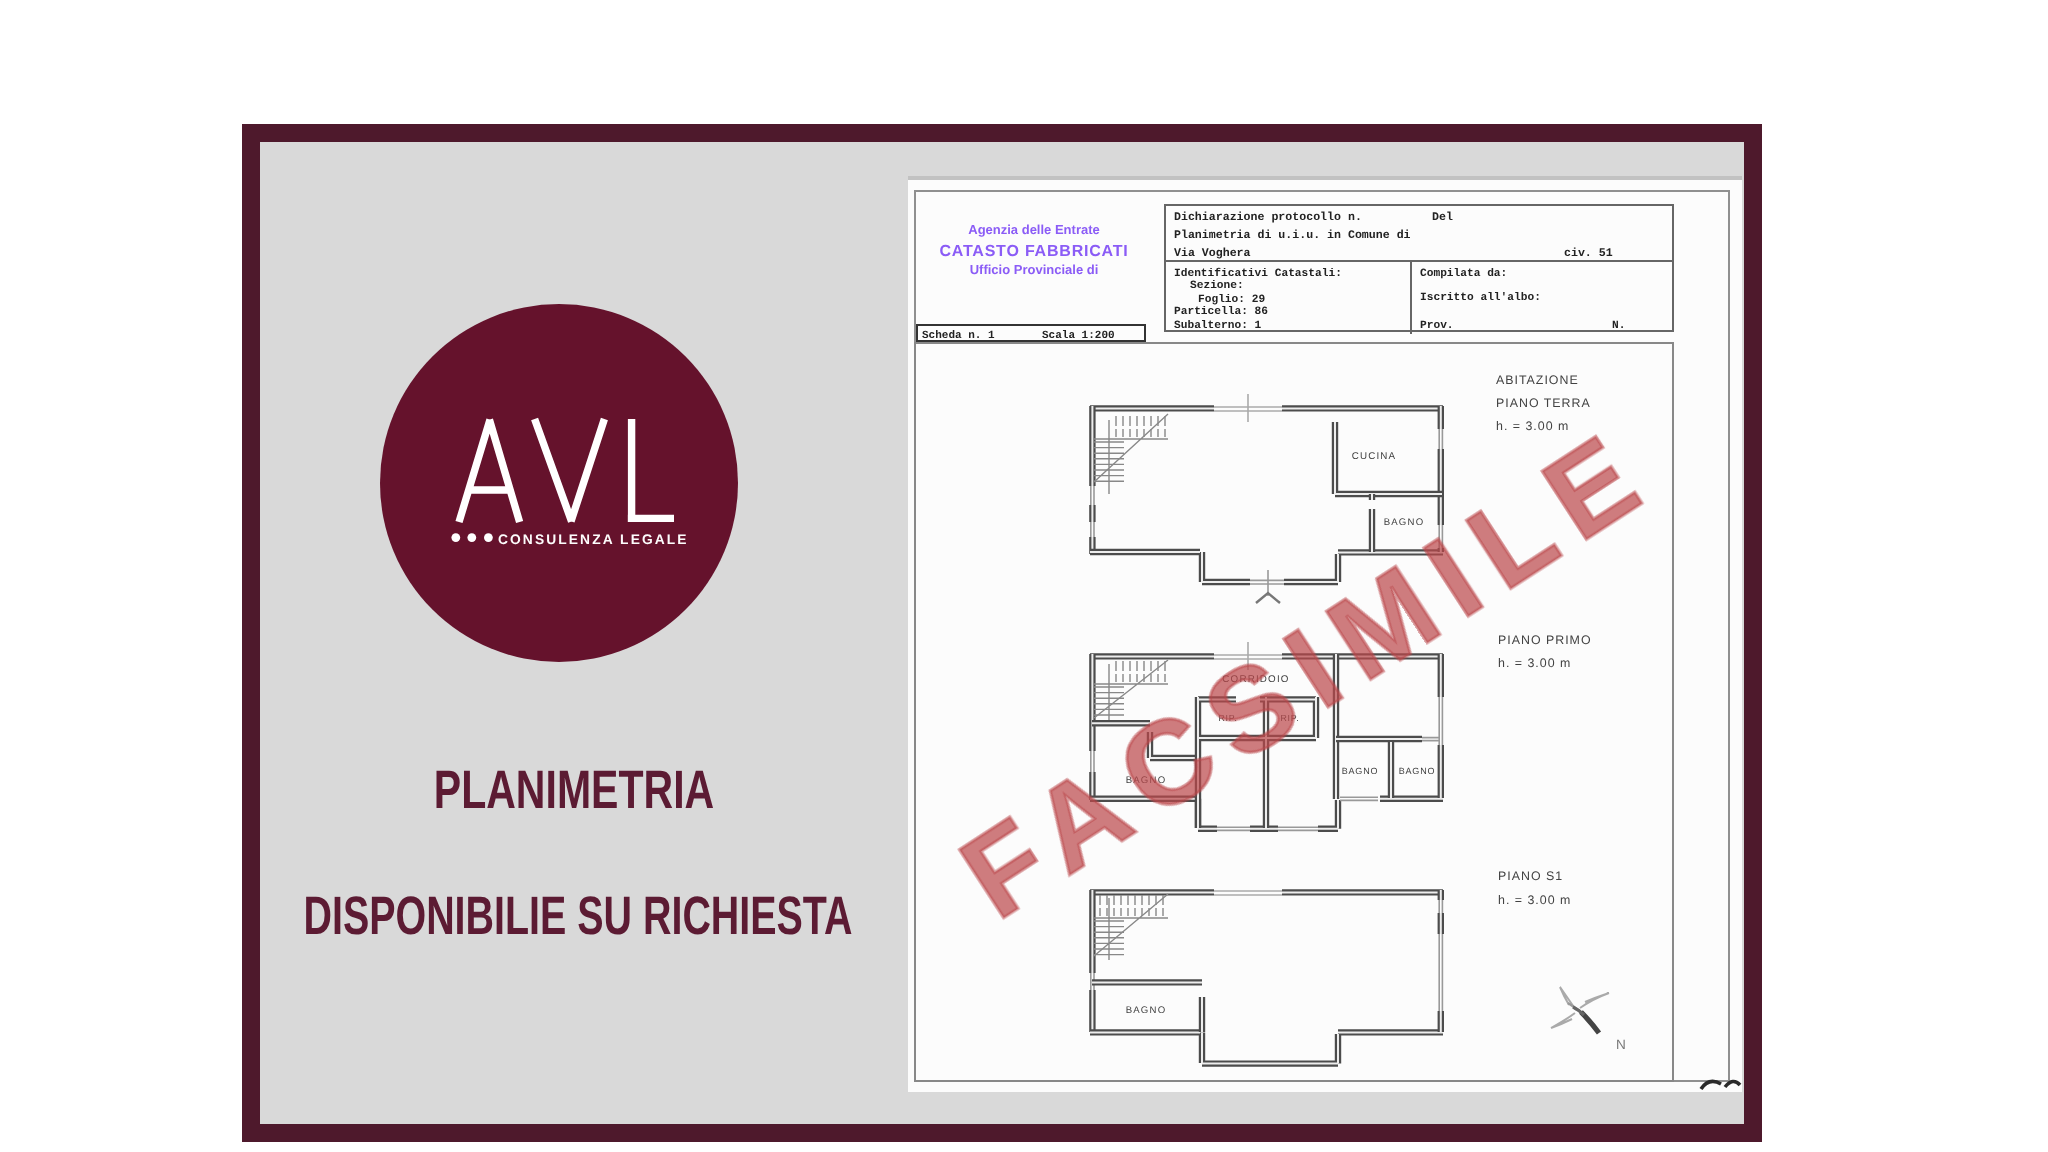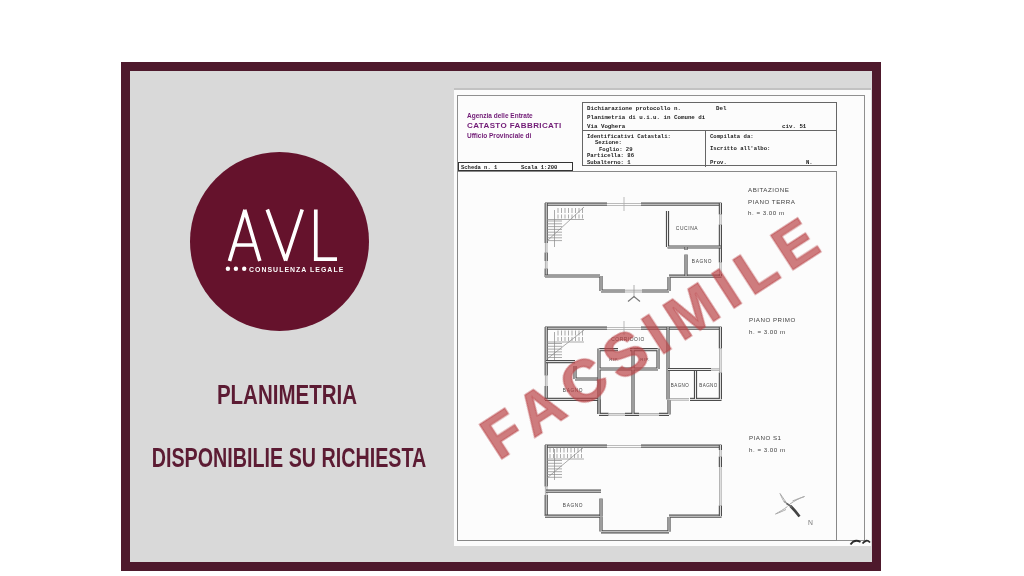--- a/index.html
+++ b/index.html
@@ -33,21 +33,21 @@
 <div class="abs" style="left:87px;top:380px;width:400px;text-align:center;color:#5c1b33;font-size:27px;font-weight:bold;transform:scale(0.76,1);">PLANIMETRIA</div>
 
 <div class="abs" style="left:89px;top:443px;width:400px;text-align:center;color:#5c1b33;font-size:27px;font-weight:bold;transform:scale(0.73,1);white-space:nowrap;">DISPONIBILIE SU RICHIESTA</div>
 
 <div class="abs" style="left:454px;top:88px;width:417px;height:458px;background:#fcfcfc;"></div>
 
 <div class="abs" style="left:454px;top:88px;width:417px;height:2px;background:#c2c2c2;"></div>
 
 <div class="abs" style="left:457px;top:95px;width:408px;height:446px;border:1px solid #909090;box-sizing:border-box;"></div>
 
-<div class="abs" style="left:457px;top:112px;width:120px;color:#701a75;margin-left:10px;">
+<div class="abs" style="left:457px;top:112px;width:120px;text-align:center;color:#8b5cf6;">
   <div style="font-size:6.5px;font-weight:bold;">Agenzia delle Entrate</div>
   <div style="font-size:8px;font-weight:bold;letter-spacing:0.4px;margin-top:2px;">CATASTO FABBRICATI</div>
   <div style="font-size:6.5px;font-weight:bold;margin-top:2px;">Ufficio Provinciale di</div>
 </div>
 
 <div class="abs" style="left:582px;top:102px;width:255px;height:64px;border:1px solid #666;box-sizing:border-box;font-family:'Liberation Mono',monospace;color:#222;">
   <div style="position:absolute;left:0;top:0;width:100%;height:28px;border-bottom:1px solid #666;box-sizing:border-box;">
     <div style="position:absolute;left:4px;top:2px;font-size:5.8px;font-weight:bold;">Dichiarazione protocollo n.</div>
     <div style="position:absolute;left:133px;top:2px;font-size:5.8px;font-weight:bold;">Del</div>
     <div style="position:absolute;left:4px;top:11px;font-size:5.8px;font-weight:bold;">Planimetria di u.i.u. in Comune di</div>

